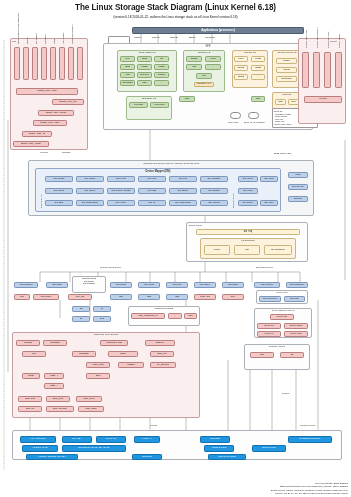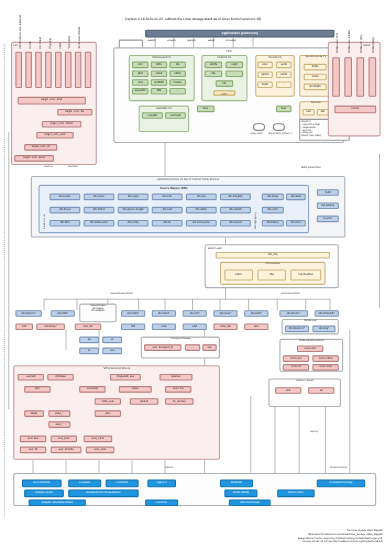--- a/index.html
+++ b/index.html
@@ -50,20 +50,21 @@
   .ln.d{stroke-dasharray:1 .8;}
 
   .note{position:absolute;font-size:2.1px;line-height:1.25;background:#fff;
         border:.4px solid #999;color:#222;padding:1px;border-radius:1px;}
 </style>
 </head>
 <body>
 
 <div id="root">
 
+  <div class="t title">The Linux Storage Stack Diagram (Linux Kernel 6.18)</div>
   <div class="t subtitle">(version 6.18 2026-01-22, outlines the Linux storage stack as of Linux Kernel version 6.18)</div>
 
   <svg class="wires" viewBox="0 0 351 497">
     <g class="ln">
 
       <path d="M141 34 V44"></path>
         <path d="M158 34 V44"></path>
         <path d="M176 34 V44"></path>
       <path d="M194 34 V44"></path>
         <path d="M212 34 V44"></path>

